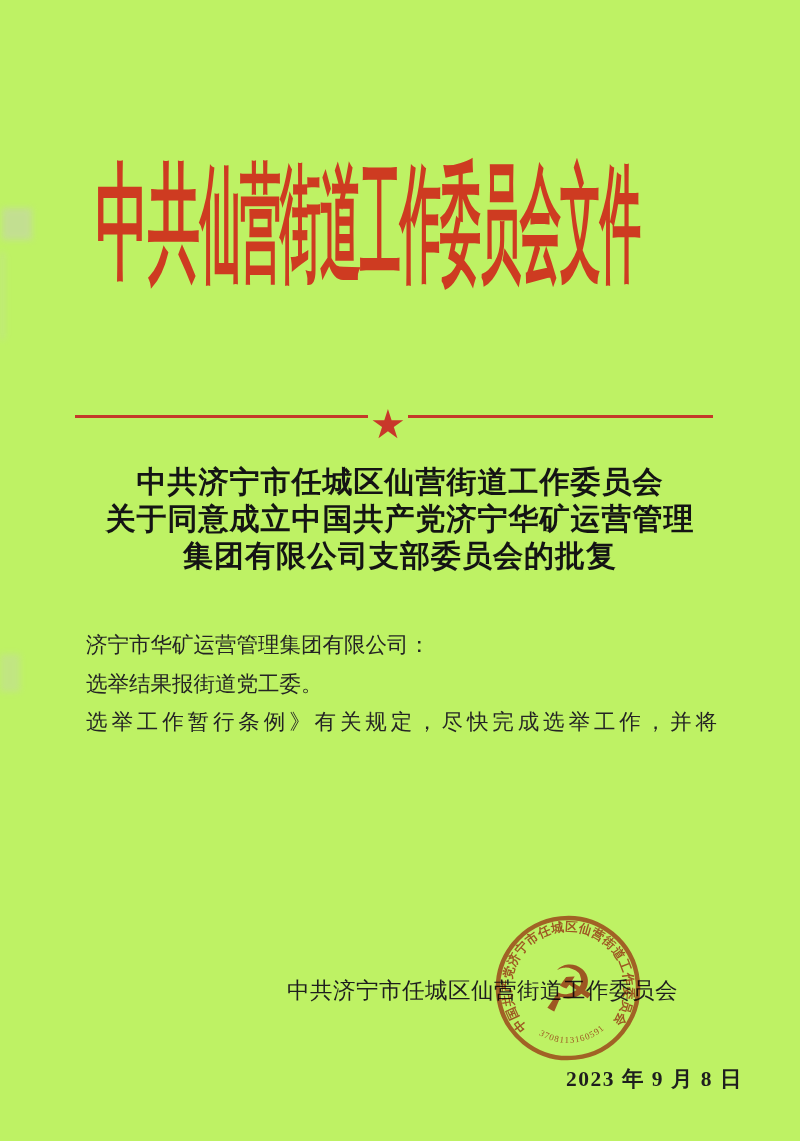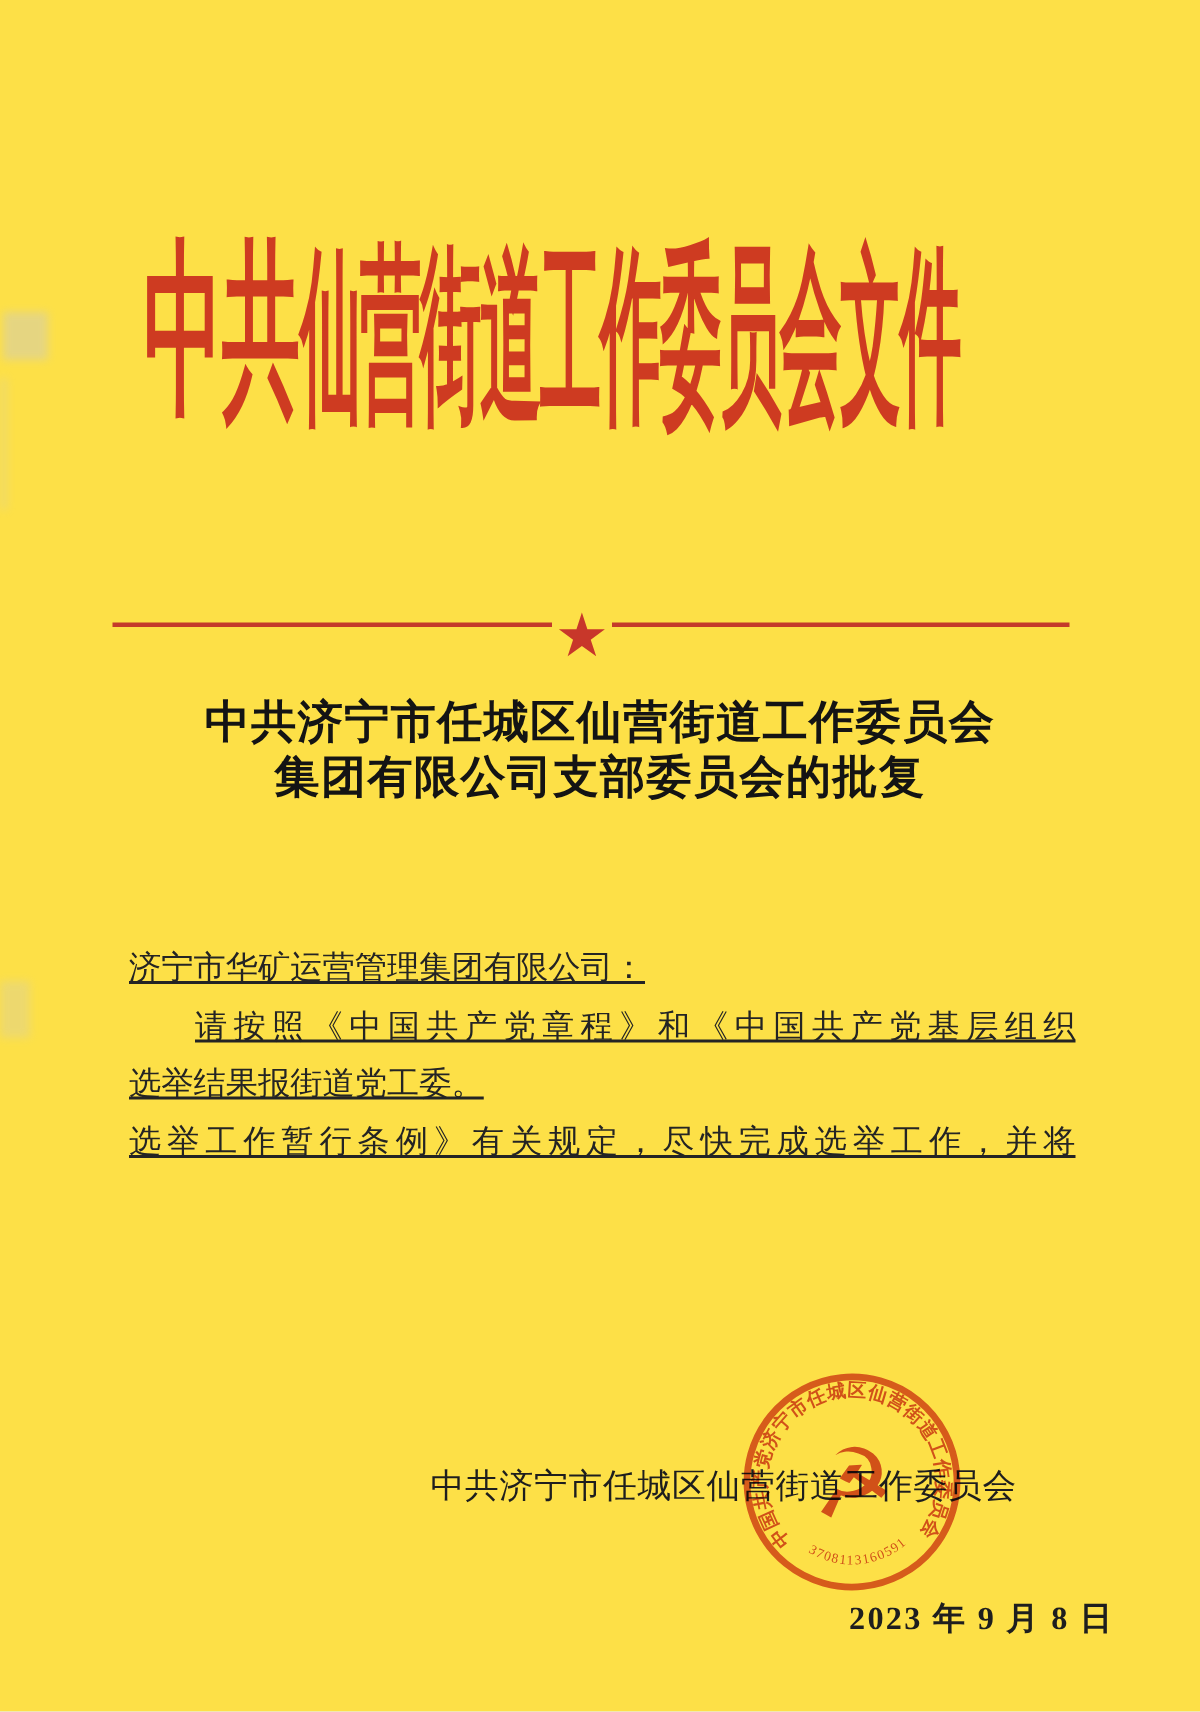--- a/index.html
+++ b/index.html
@@ -1,18 +1,18 @@
 <!DOCTYPE html>
 <html><head>
 <meta charset="utf-8">
 <style>
   html,body { margin:0; padding:0; background:#e8e8e8; }
   .page {
     position:relative; width:800px; height:1141px; margin:0 auto;
-    background:#fde047; overflow:hidden;
+    background:#bef264; overflow:hidden;
     font-family:"Liberation Serif", serif; color:#222;
   }
 
   
   .header {
     position:absolute; left:96px; top:162px; height:130px;
     display:flex; align-items:flex-start;
     color:#ce3b21; font-weight:bold; font-family:"Liberation Serif", serif;
   }
   .hdr-prefix {
@@ -50,21 +50,20 @@
     text-align:center; font-family:"Liberation Sans", sans-serif;
     font-weight:bold; font-size:30px; line-height:37px; color:#141414;
     letter-spacing:1px;
   }
 
   
   .body-text {
     position:absolute; left:86px; top:626px; width:631px;
     font-size:21.5px; line-height:38.6px; color:#242424;
     text-justify:inter-character;
-    text-decoration:underline;
   }
   .b-line { text-align:justify; text-align-last:justify; }
   .b-line.plain { text-align:left; text-align-last:left; }
   .b-line.indent { text-indent:44px; }
 
   
   .signature { position:absolute; left:287px; top:975px; font-size:22.5px; letter-spacing:0.5px; color:#1e1e1e; }
   .date      { position:absolute; left:550px; top:1064px; font-size:21.5px; font-weight:bold; letter-spacing:1.5px; color:#1e1e1e;margin-left:16px; }
 
   
@@ -99,26 +98,26 @@
     <div class="hdr-main">仙营街道工作委员会文件</div>
   </div>
 
 
   <div class="rule left"></div>
   <div class="rule-star">★</div>
   <div class="rule right"></div>
 
   <div class="title">
     <div>中共济宁市任城区仙营街道工作委员会</div>
+    <div>关于同意成立中国共产党济宁华矿运营管理</div>
     <div>集团有限公司支部委员会的批复</div>
   </div>
 
   <div class="body-text">
     <div class="b-line plain">济宁市华矿运营管理集团有限公司：</div>
-    <div class="b-line indent">请按照《中国共产党章程》和《中国共产党基层组织</div>
     <div class="b-line plain">选举结果报街道党工委。</div>
     <div class="b-line">选举工作暂行条例》有关规定，尽快完成选举工作，并将</div>
   </div>
 
   <div class="signature">中共济宁市任城区仙营街道工作委员会</div>
   <div class="date">2023 年 9 月 8 日</div>
 
   <div class="seal">
     <svg viewBox="0 0 170 170" xmlns="http://www.w3.org/2000/svg">
       <defs>

